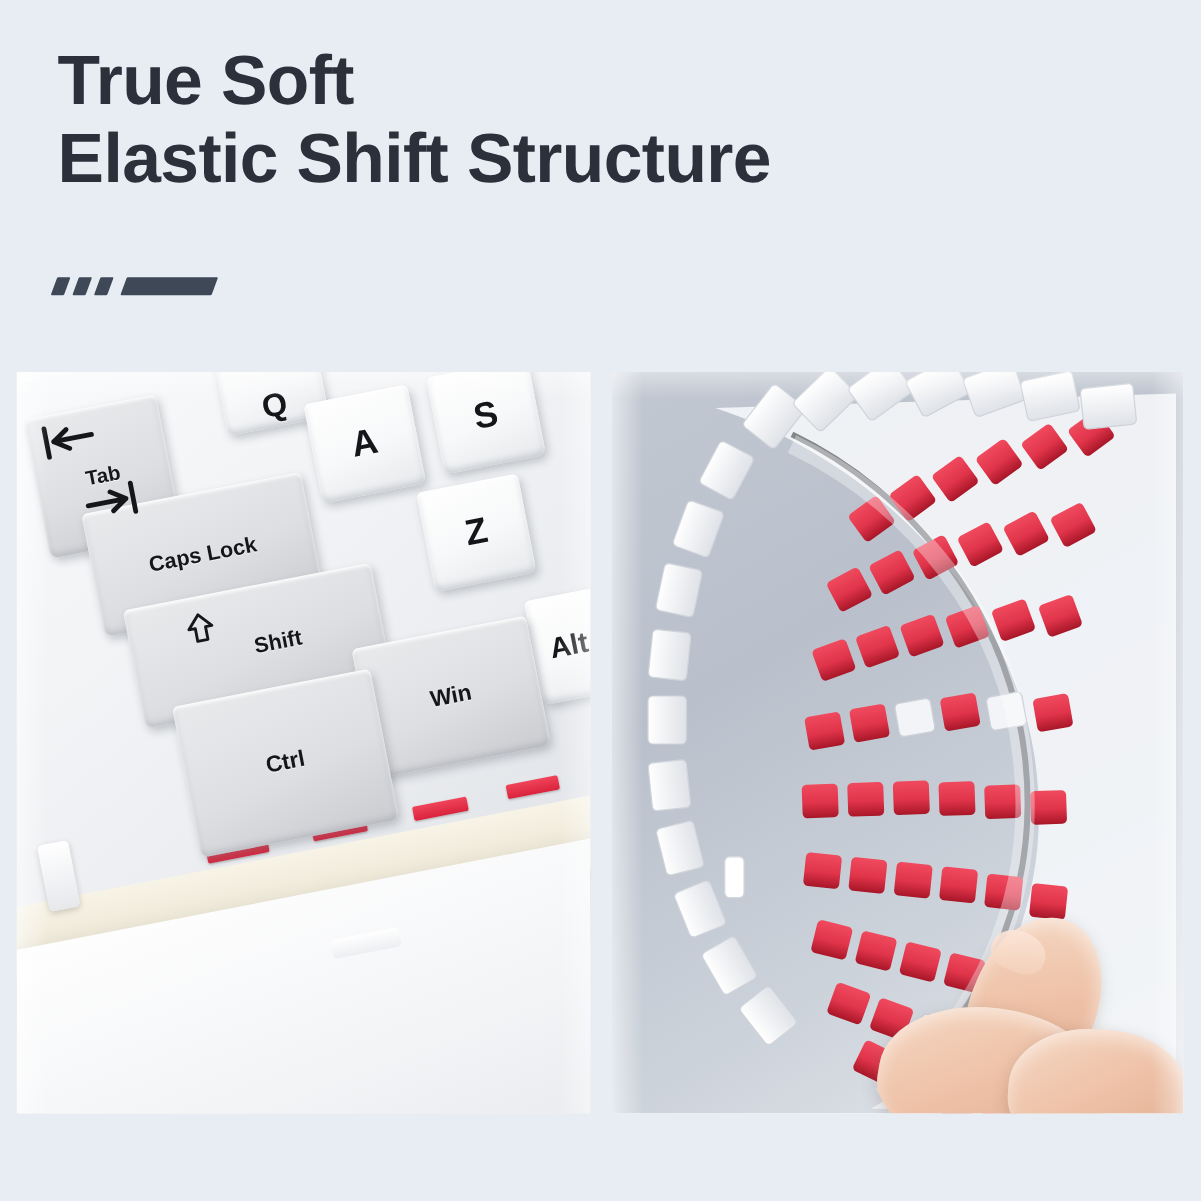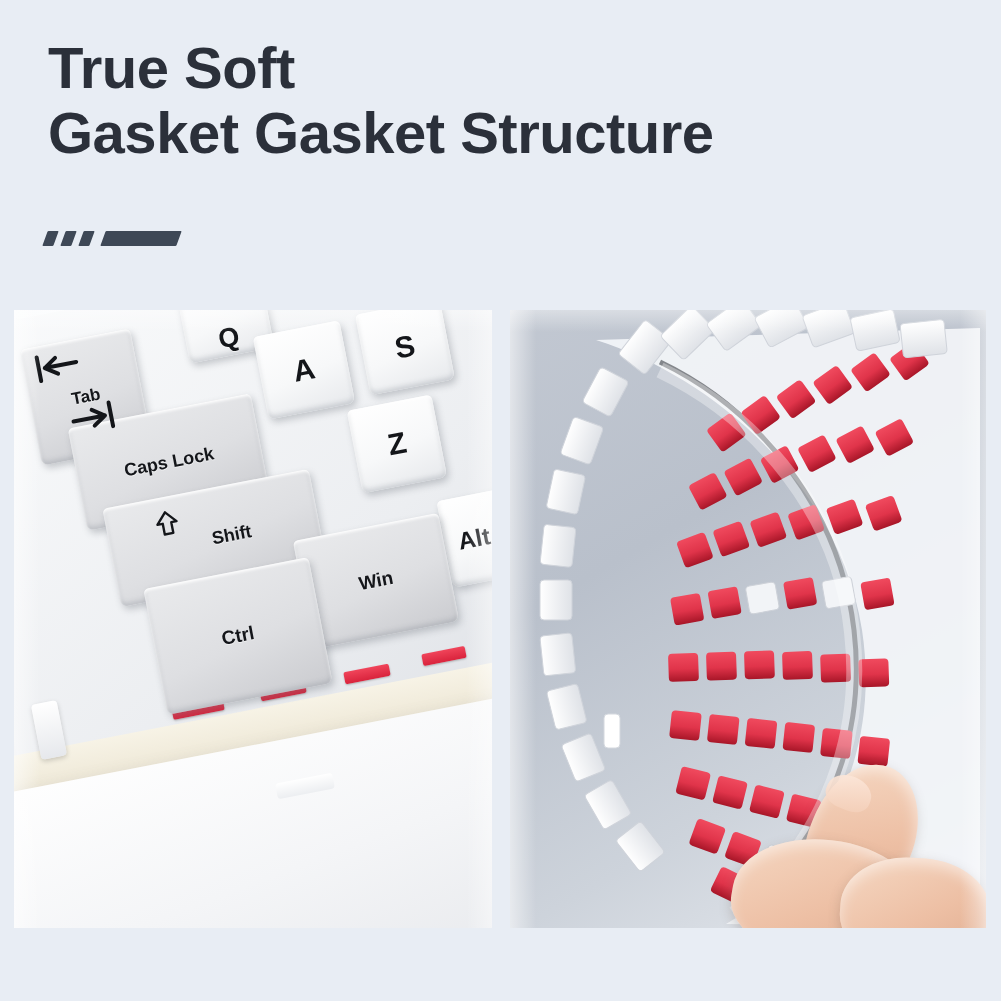--- a/index.html
+++ b/index.html
@@ -162,21 +162,21 @@
       linear-gradient(to right, rgba(255,255,255,.55) 0px, rgba(255,255,255,0) 26px),
       linear-gradient(to left,  rgba(255,255,255,.45) 0px, rgba(255,255,255,0) 26px),
       linear-gradient(to bottom,rgba(255,255,255,.40) 0px, rgba(255,255,255,0) 22px);
   }
 </style>
 </head>
 <body>
 
 <div id="headline">
   <div class="hl-line" id="hl-line-1">True Soft</div>
-  <div class="hl-line" id="hl-line-2">Gasket Gasket Structure</div>
+  <div class="hl-line" id="hl-line-2">Elastic Shift Structure</div>
 </div>
 
 <div id="divider">
   <span class="dv-tick"></span>
   <span class="dv-tick"></span>
   <span class="dv-tick"></span>
   <span class="dv-bar"></span>
 </div>
 
 <div class="photo" id="photo-left">

